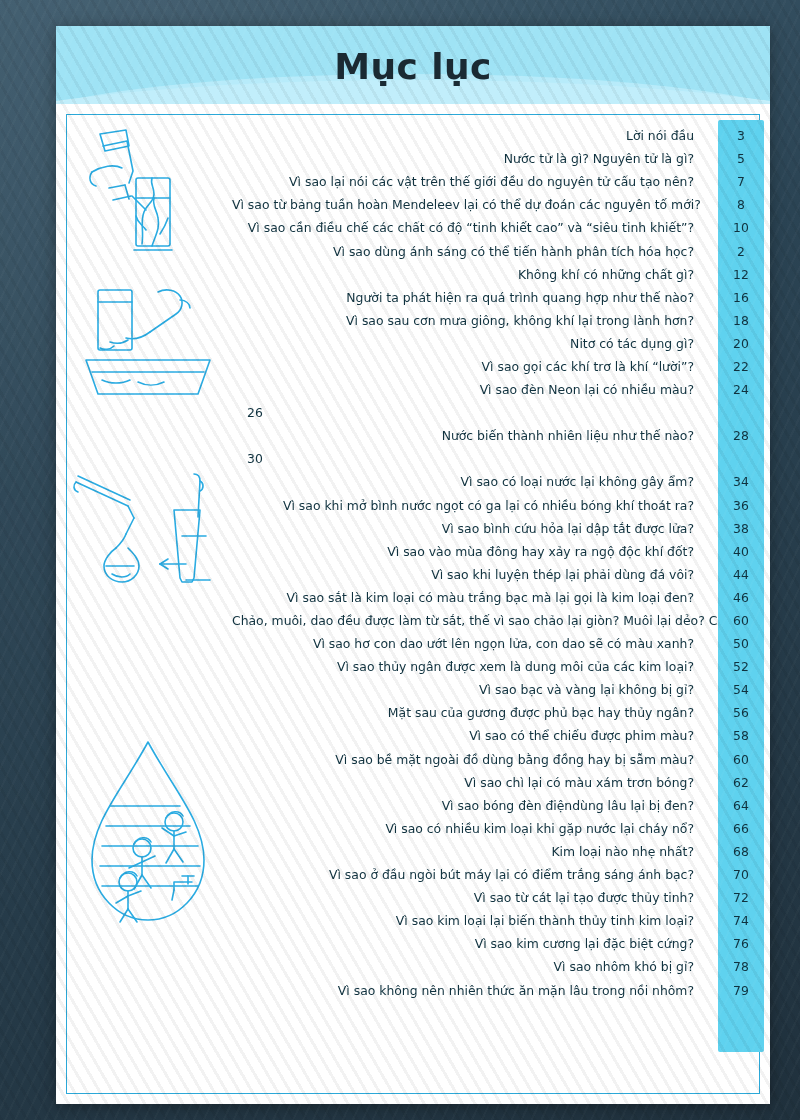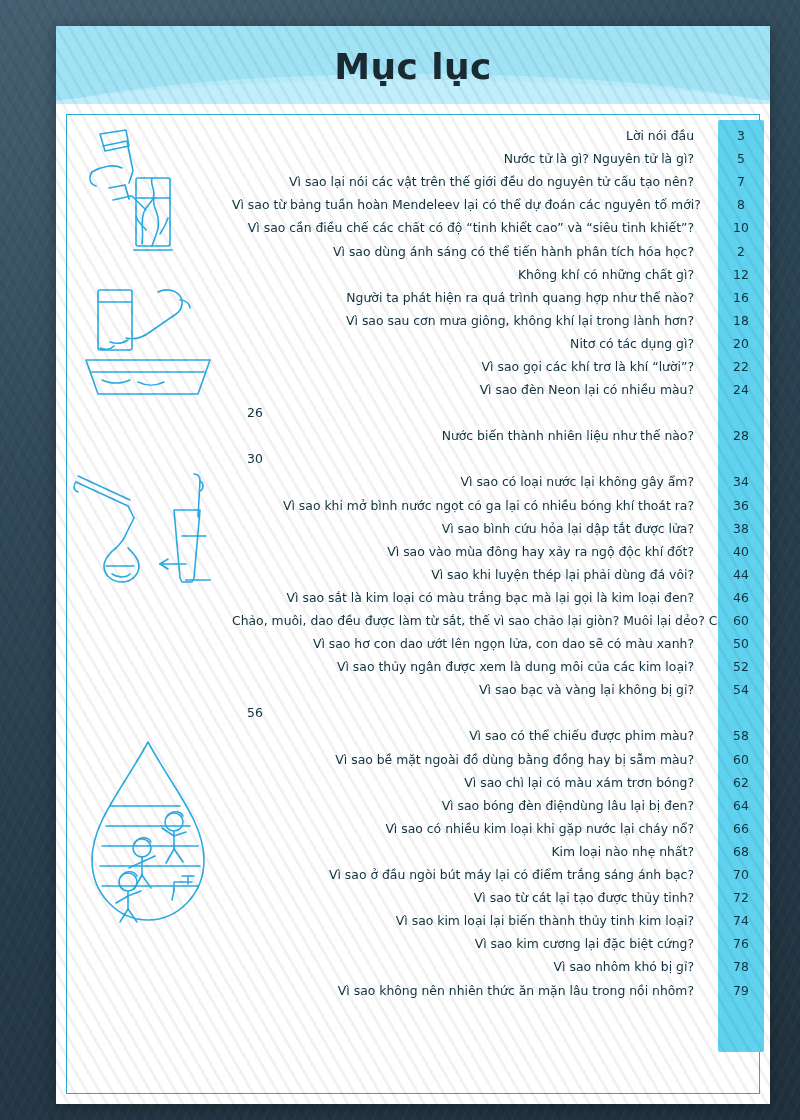--- a/index.html
+++ b/index.html
@@ -364,20 +364,21 @@
           </div>
         <div class="row">
             <span class="title">Vì sao thủy ngân được xem là dung môi của các kim loại?</span>
             <span class="pg">52</span>
           </div>
         <div class="row">
             <span class="title">Vì sao bạc và vàng lại không bị gỉ?</span>
             <span class="pg">54</span>
           </div>
         <div class="row">
+            <span class="title">Mặt sau của gương được phủ bạc hay thủy ngân?</span>
             <span class="pg">56</span>
           </div>
         <div class="row">
             <span class="title">Vì sao có thể chiếu được phim màu?</span>
             <span class="pg">58</span>
           </div>
         <div class="row">
             <span class="title">Vì sao bề mặt ngoài đồ dùng bằng đồng hay bị sẫm màu?</span>
             <span class="pg">60</span>
           </div>

